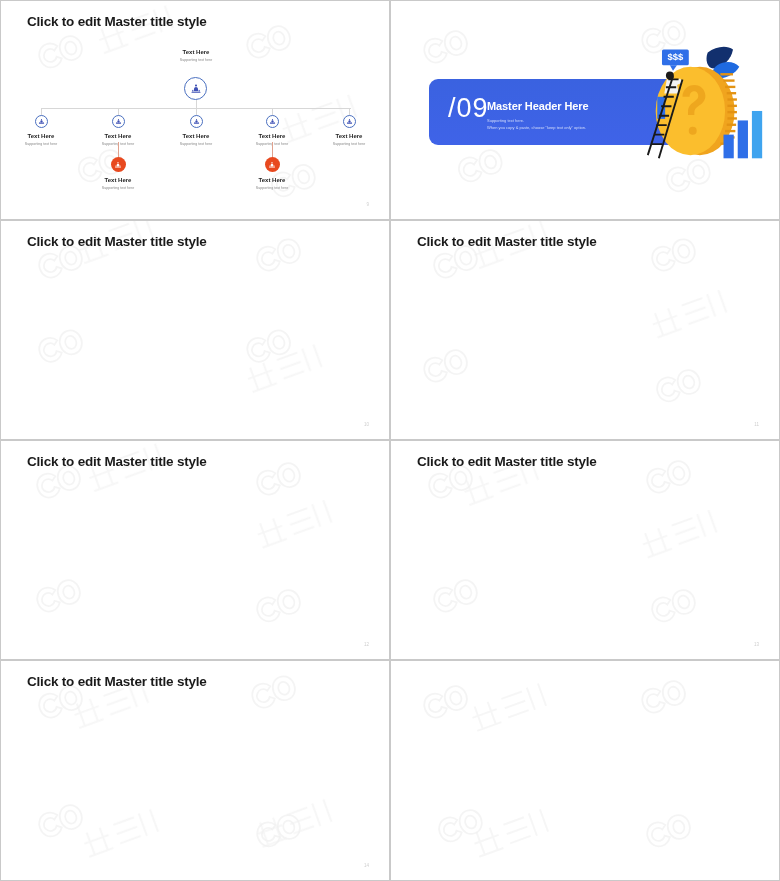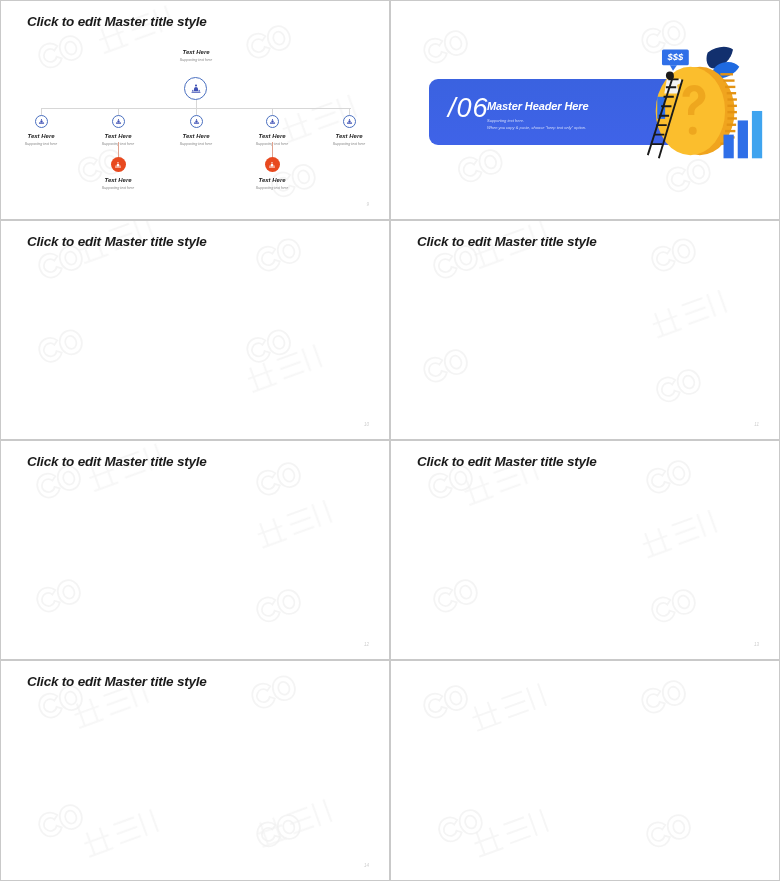--- a/index.html
+++ b/index.html
@@ -6,21 +6,21 @@
   html, body {
     width: 780px; height: 881px;
     background: #ffffff;
     font-family: "Liberation Sans", sans-serif;
     overflow: hidden;
   }
   .deck {
     display: grid;
     grid-template-columns: 390px 390px;
     grid-template-rows: 220px 220px 220px 221px;
-    width: 780px; height: 881px; font-style: italic;
+    width: 780px; height: 881px;
   }
   .slide {
     position: relative;
     background: #fff;
     border: 1px solid #c9c9c9;
     overflow: hidden;
   }
   
   .wm {
     position: absolute; inset: 0;
@@ -349,21 +349,21 @@
         <g transform="translate(60,150) rotate(-20) scale(1.1)" opacity=".45">
             <use href="#wm-mark"></use>
           </g>
         <g transform="translate(270,160) rotate(-20) scale(1.1)" opacity=".45">
             <use href="#wm-mark"></use>
           </g>
       </svg>
     </div>
     <div class="layer">
       <div class="sec-band"></div>
-      <div class="sec-num">/06</div>
+      <div class="sec-num">/09</div>
       <div class="sec-h">Master Header Here</div>
       <div class="sec-s1">Supporting text here.</div>
       <div class="sec-s2">When you copy &amp; paste, choose "keep text only" option.</div>
       <div class="coin-art">
         <svg viewBox="0 0 180 160">
             <use href="#coin-illustration"></use>
           </svg>
       </div>
       <div class="pgnum"></div>
     </div>

